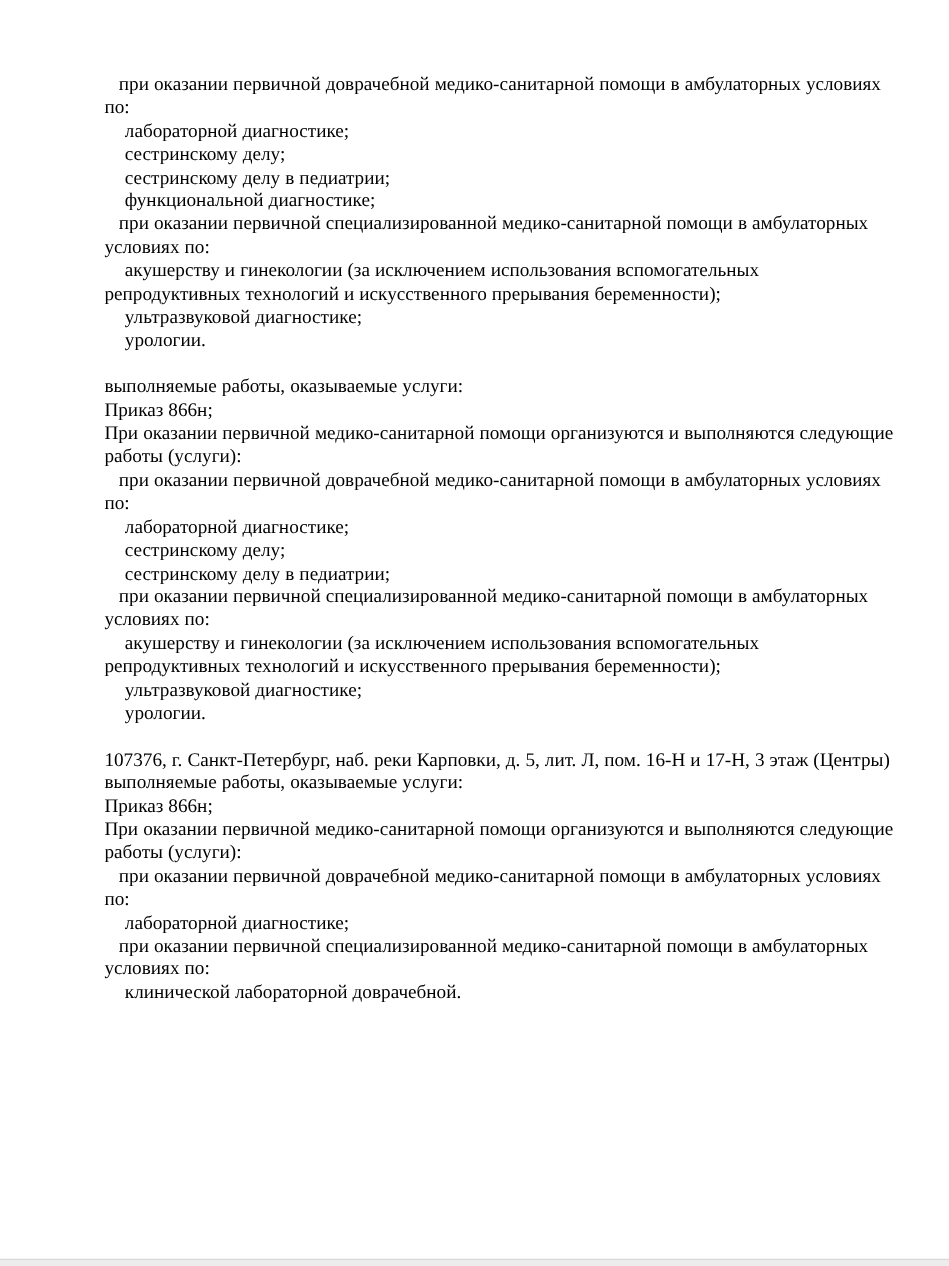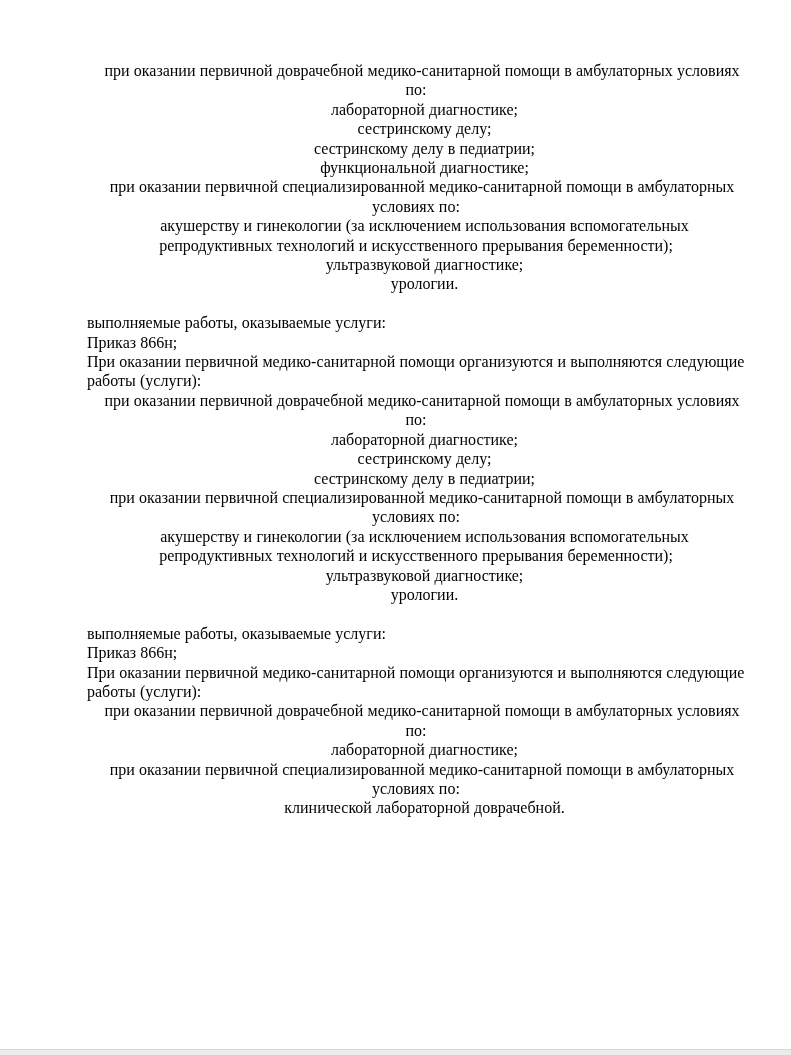--- a/index.html
+++ b/index.html
@@ -23,22 +23,22 @@
     line-height: 19.4px;
     text-rendering: optimizeLegibility;
   }
   .section { margin: 0; }
   .section + .section { margin-top: 19.4px; }
   .p {
     margin: 0;
     text-indent: 0;
     word-spacing: 0.2px;
   }
-  .i1 { text-indent: 12px; text-align: center; }
-  .i2 { text-indent: 17px; text-align: center; }
+  .i1 { text-indent: 12px; }
+  .i2 { text-indent: 17px; }
   .addr { white-space: nowrap; }
   .bottom-edge {
     position: absolute;
     left: 0; right: 0; bottom: 0;
     height: 5px;
     background: #ececec;
     border-top: 1px solid #d9d9d9;
   }
 </style>
 </head>
@@ -66,20 +66,21 @@
     <div class="p i2">лабораторной диагностике;</div>
     <div class="p i2">сестринскому делу;</div>
     <div class="p i2">сестринскому делу в педиатрии;</div>
     <div class="p i1">при оказании первичной специализированной медико-санитарной помощи в амбулаторных условиях по:</div>
     <div class="p i2">акушерству и гинекологии (за исключением использования вспомогательных репродуктивных технологий и искусственного прерывания беременности);</div>
     <div class="p i2">ультразвуковой диагностике;</div>
     <div class="p i2">урологии.</div>
   </div>
 
   <div class="section">
+    <div class="p addr">107376, г. Санкт-Петербург, наб. реки Карповки, д. 5, лит. Л, пом. 16-Н и 17-Н, 3 этаж (Центры)</div>
     <div class="p">выполняемые работы, оказываемые услуги:</div>
     <div class="p">Приказ 866н;</div>
     <div class="p">При оказании первичной медико-санитарной помощи организуются и выполняются следующие работы (услуги):</div>
     <div class="p i1">при оказании первичной доврачебной медико-санитарной помощи в амбулаторных условиях по:</div>
     <div class="p i2">лабораторной диагностике;</div>
     <div class="p i1">при оказании первичной специализированной медико-санитарной помощи в амбулаторных условиях по:</div>
     <div class="p i2">клинической лабораторной доврачебной.</div>
   </div>
 
 

